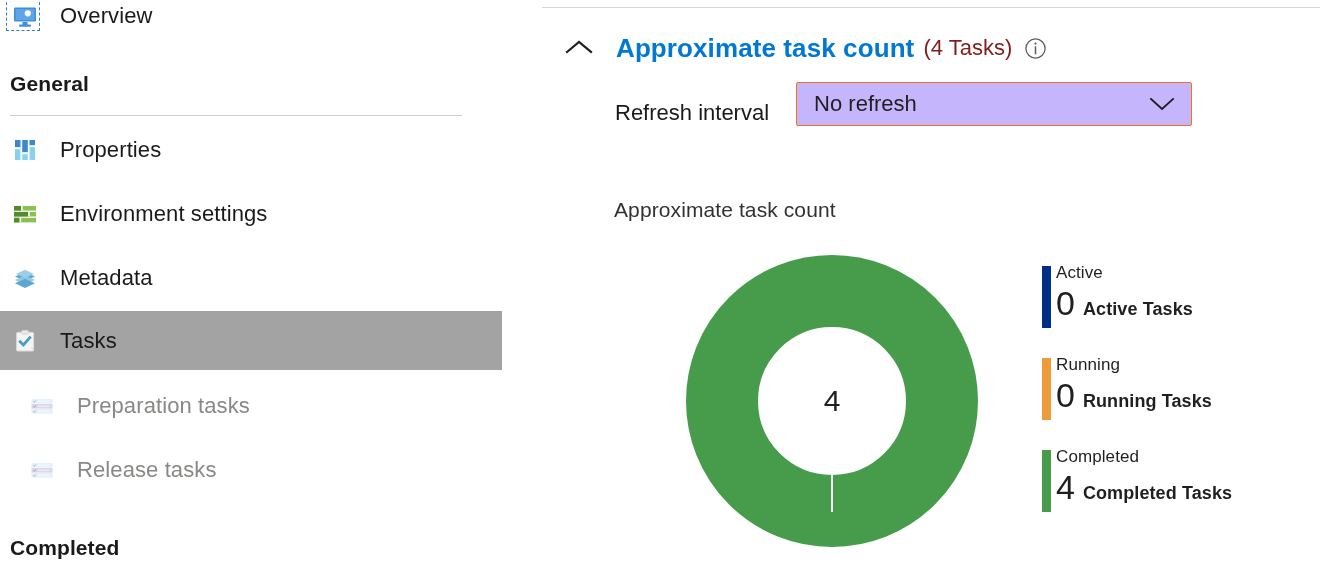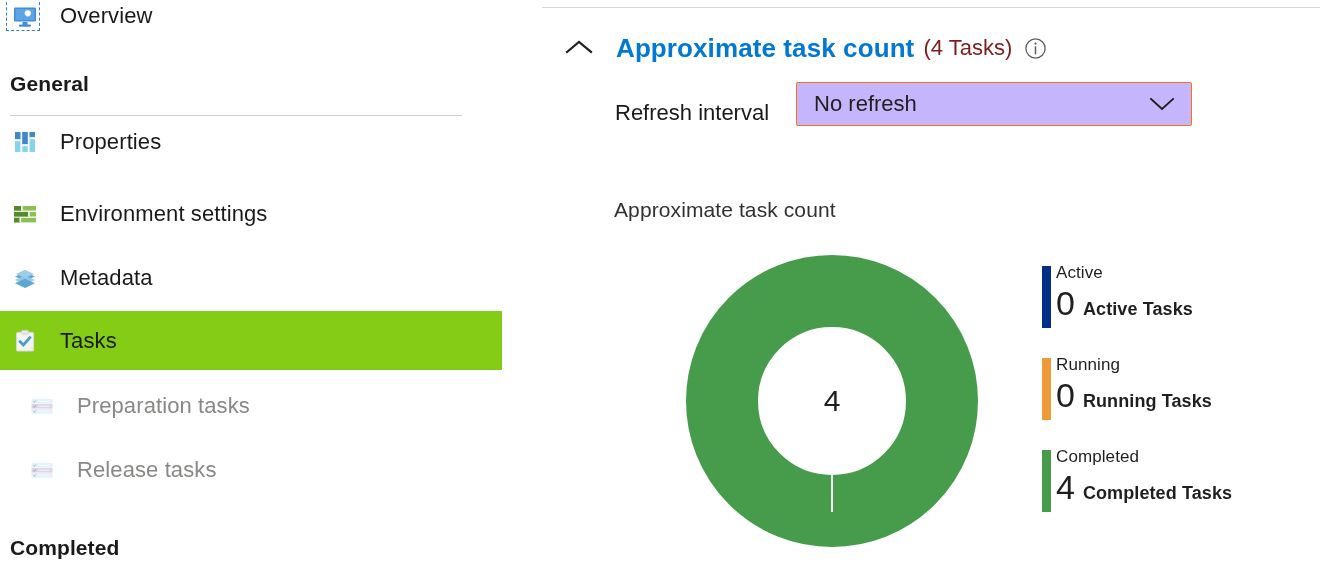--- a/index.html
+++ b/index.html
@@ -28,21 +28,21 @@
   .nav-item {
     position: absolute;
     left: 0;
     width: 502px;
     height: 59px;
     display: flex;
     align-items: center;
     padding-left: 10px;
     cursor: pointer;
   }
-  .nav-item.selected { background: #84cc16; }
+  .nav-item.selected { background: #a3a3a3; }
   .nav-item.disabled { cursor: default; padding-left: 27px; }
   .nav-icon {
     width: 30px; height: 30px;
     flex: 0 0 30px;
     margin-right: 20px;
     position: relative;
     display: flex;
     align-items: center;
     justify-content: center;
   }
@@ -253,21 +253,21 @@
           <rect x="10.5" y="19" width="5" height="3" fill="#3f8fdb"></rect>
           <rect x="7" y="21.6" width="12" height="2.1" rx="1" fill="#3f8fdb"></rect>
         </svg>
       </span>
       <span class="nav-label">Overview</span>
     </div>
 
     <div class="group-head" style="top:72px;">General</div>
     <div class="group-rule" style="top:115px;"></div>
 
-    <div class="nav-item" style="top:112px;">
+    <div class="nav-item" style="top:120px;">
       <span class="nav-icon">
         <svg width="26" height="26" viewBox="0 0 26 26" aria-hidden="true">
           <rect x="3" y="3" width="5.4" height="20" fill="#86d3f0"></rect>
           <rect x="10.3" y="3" width="5.4" height="20" fill="#86d3f0"></rect>
           <rect x="17.6" y="3" width="5.4" height="20" fill="#86d3f0"></rect>
           <rect x="3" y="3" width="5.4" height="7.5" fill="#3f87c8"></rect>
           <rect x="10.3" y="3" width="5.4" height="12.5" fill="#3f87c8"></rect>
           <rect x="17.6" y="3" width="5.4" height="5.5" fill="#3f87c8"></rect>
           <rect x="3" y="10.2" width="5.4" height="2" fill="#ffffff"></rect>
           <rect x="10.3" y="15.2" width="5.4" height="2" fill="#ffffff"></rect>

